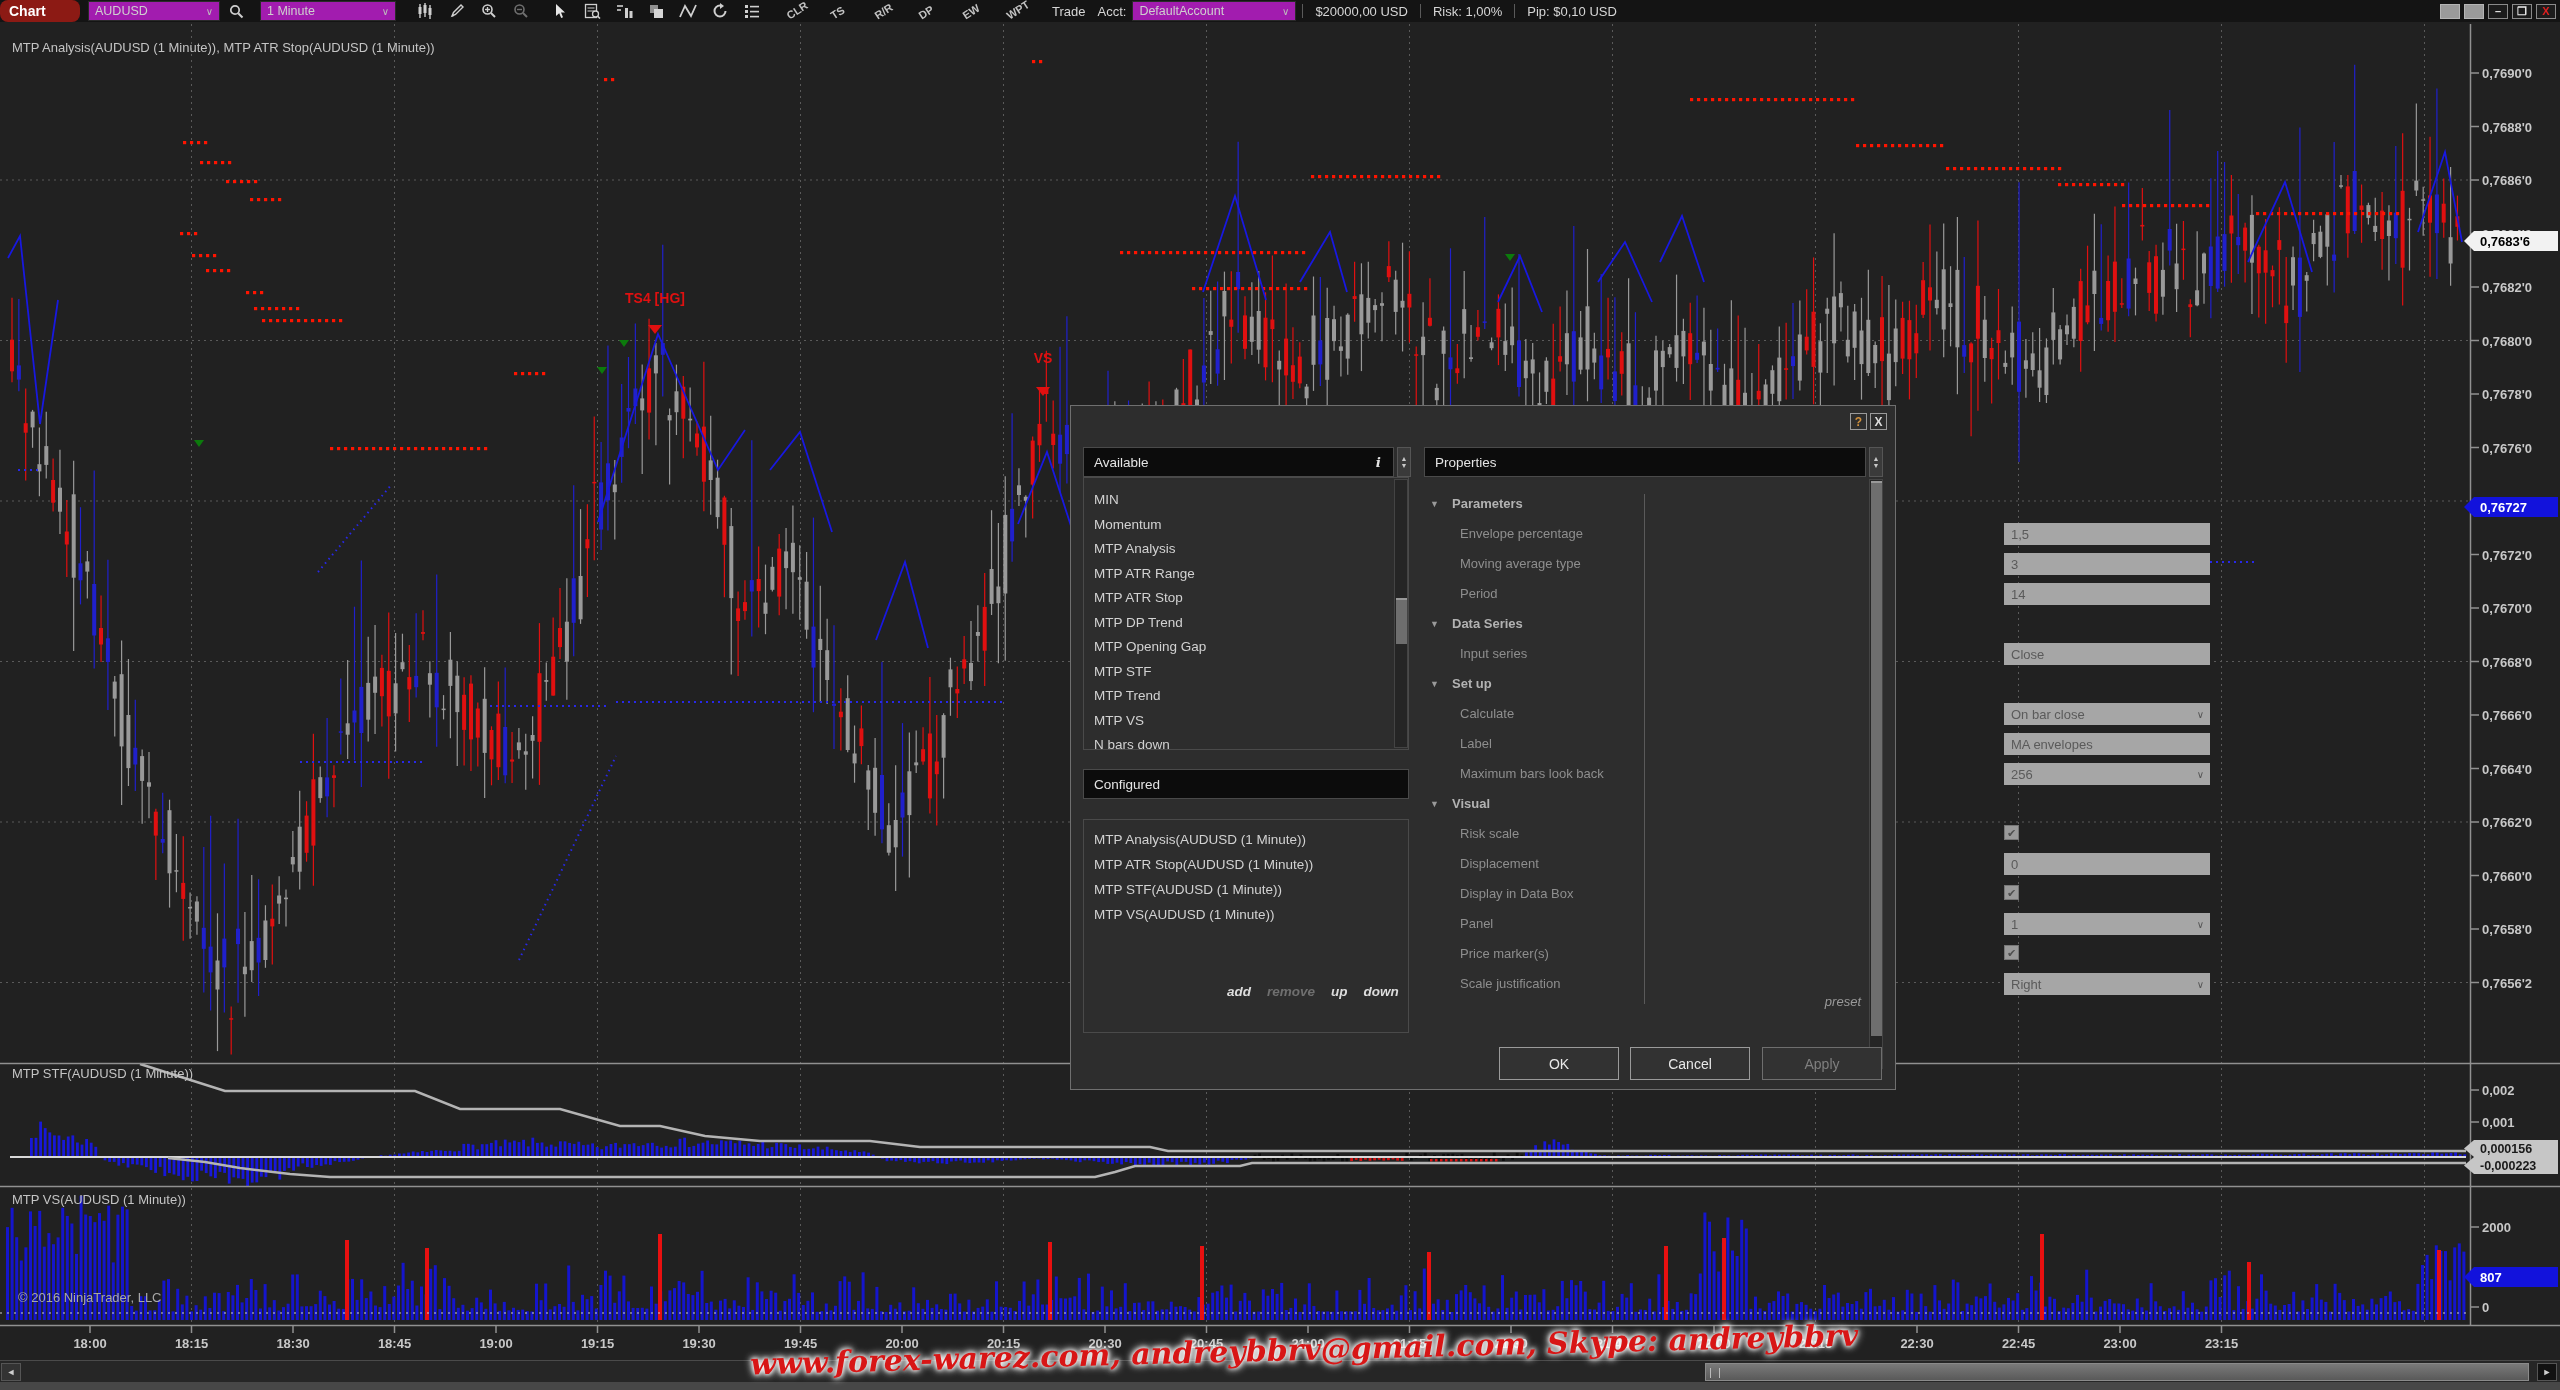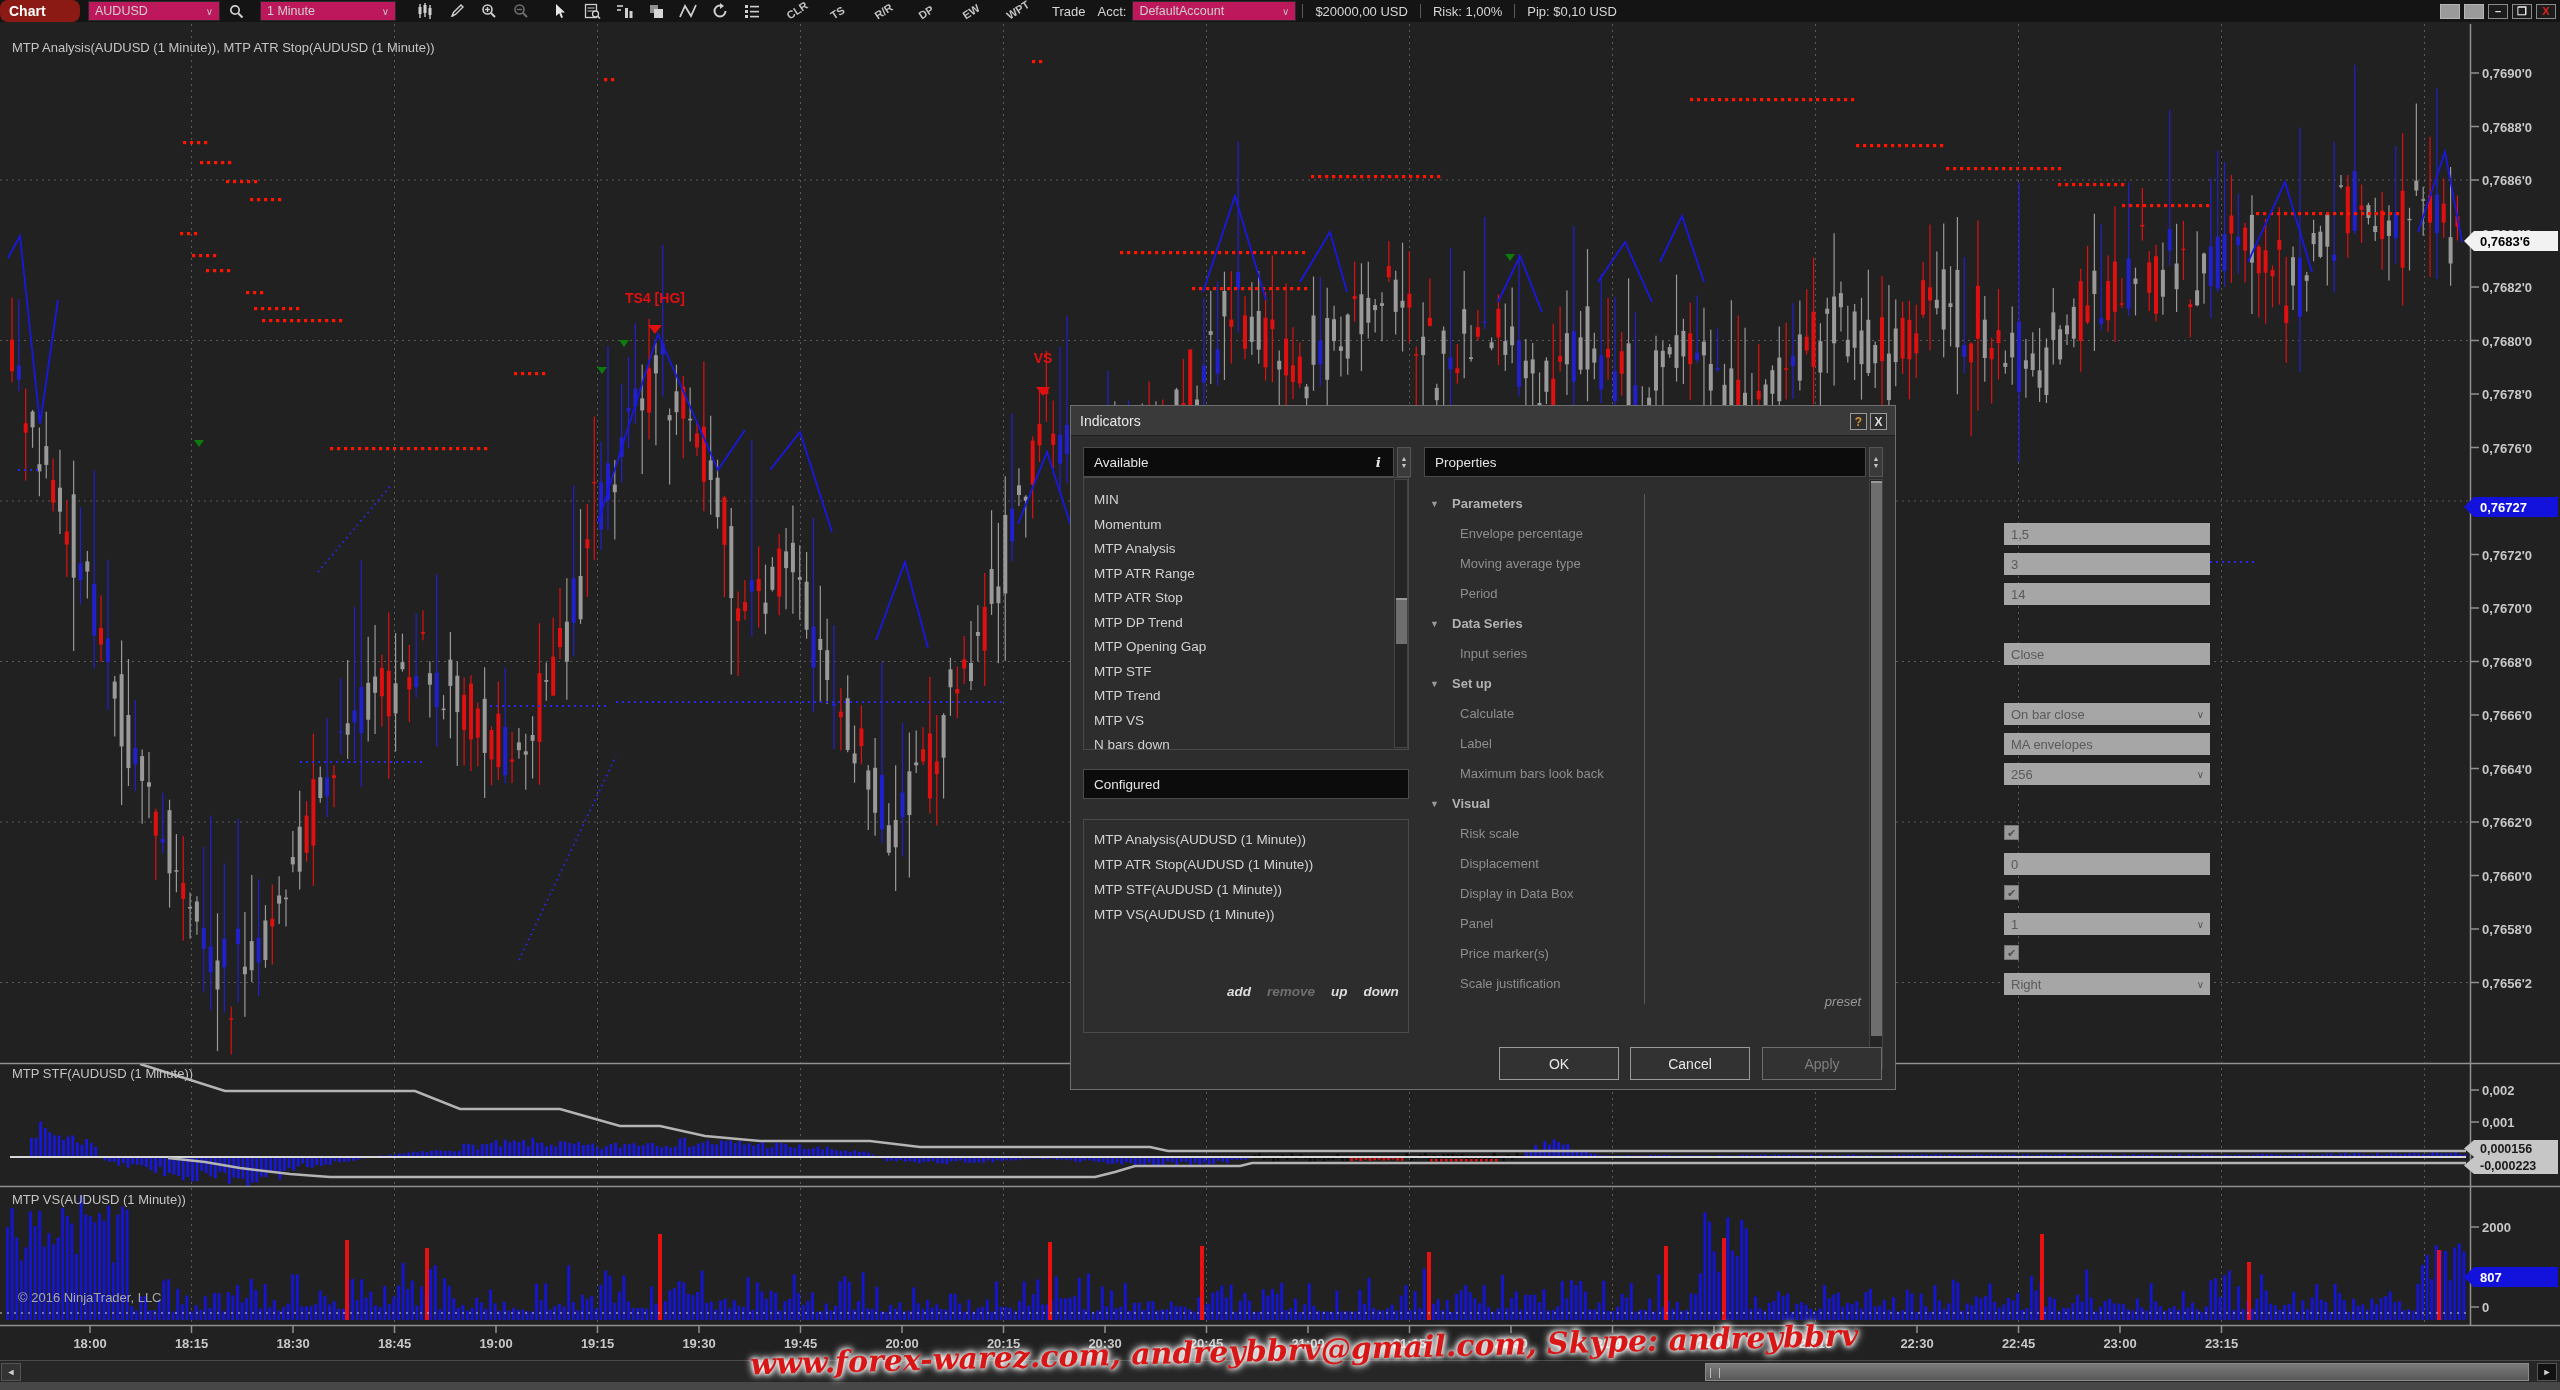--- a/index.html
+++ b/index.html
@@ -4,21 +4,21 @@
 <style>
   html,body{margin:0;padding:0;background:#000;}
   #app{position:relative;width:2560px;height:1390px;background:#212121;overflow:hidden;
        font-family:"Liberation Sans",sans-serif;-webkit-font-smoothing:antialiased;}
   #chart-svg{position:absolute;left:0;top:0;z-index:1;}
   
   .toolbar{position:absolute;left:0;top:0;width:2560px;height:22px;background:#141414;z-index:20;
            display:flex;align-items:center;color:#d6d6d6;font-size:13px;}
   .chart-tab{width:80px;height:22px;background:#8c1a14;color:#fff;font-weight:bold;font-size:14px;
              display:flex;align-items:center;padding-left:9px;box-sizing:border-box;border-radius:8px;}
-  .tb-select{height:18px;background:#be185d;border:1px solid #2a2a2a;color:#cfcfcf;display:flex;align-items:center;
+  .tb-select{height:18px;background:#a21caf;border:1px solid #2a2a2a;color:#cfcfcf;display:flex;align-items:center;
              padding:0 6px;margin-left:8px;font-size:12.5px;}
   .tb-select .chev{margin-left:auto;padding-left:14px;font-size:10px;color:#bdbdbd;}
   .tb-icon{width:26px;height:20px;display:flex;align-items:center;justify-content:center;margin:0 3px;}
   .tb-icon svg{display:block;}
   .slant{display:inline-block;transform:rotate(-33deg);font-size:11px;font-weight:bold;color:#c2c2c2;width:20px;}
   .slant-wrap{display:inline-flex;align-items:center;width:44px;justify-content:center;}
   .tb-text{margin:0 6px;white-space:nowrap;}
   .tb-sep{width:1px;height:14px;background:#5a5a5a;margin:0 6px;}
   .win-btns{margin-left:auto;display:flex;align-items:center;margin-right:4px;}
   .win-btn{width:20px;height:15px;margin-left:4px;display:flex;align-items:center;justify-content:center;
@@ -2456,23 +2456,20 @@
   <div id="hscroll">
     <div class="scr-arrow" id="scr-left">◄</div>
     <div id="scr-thumb">
         <div id="scr-grip"></div>
       </div>
     <div class="scr-arrow" id="scr-right">►</div>
   </div>
   <div id="bottom-strip"></div>
 
   <div id="dialog">
-    <div id="dlg-title">
-      <span>Indicators</span>
-    </div>
     <div class="dlg-tbtn" id="dlg-help">?</div>
     <div class="dlg-tbtn" id="dlg-close">X</div>
 
     <div class="lst-hdr" style="left:12px;top:41px;width:311px;height:30px;">
       <span>Available</span>
       <span style="margin-left:auto;margin-right:12px;font-family:'DejaVu Serif',serif;font-style:italic;font-weight:bold;">i</span>
     </div>
     <div class="spinner" style="left:326px;top:41px;height:30px;">
         <span>▲</span>
         <span>▼</span>

